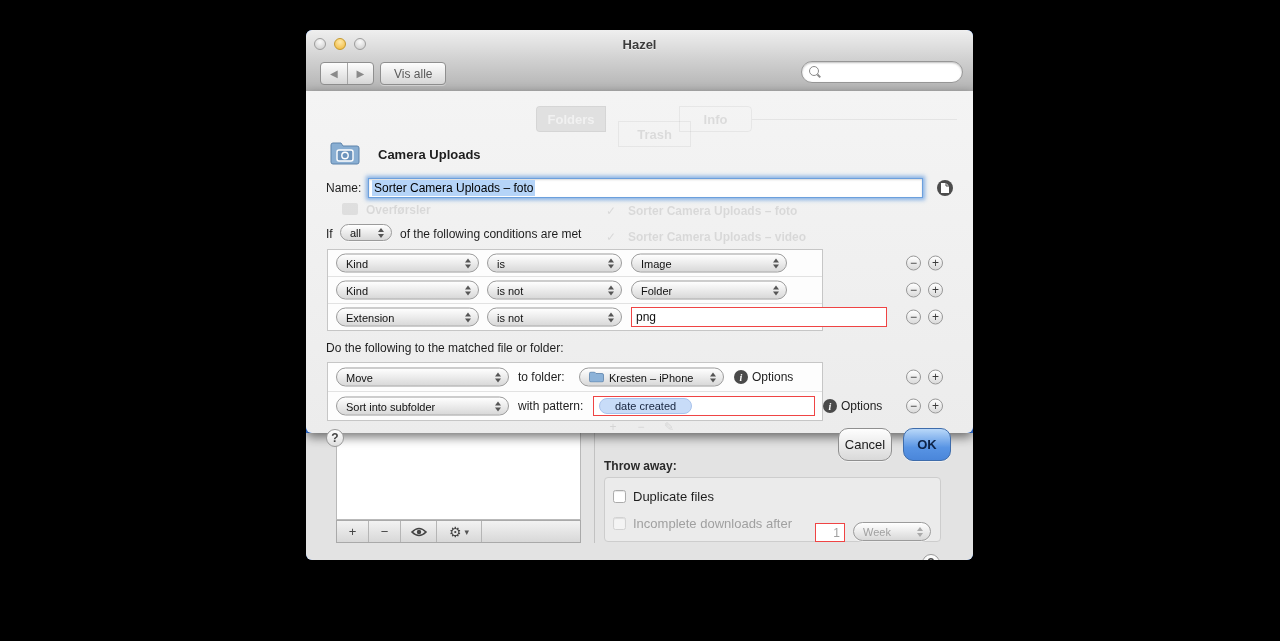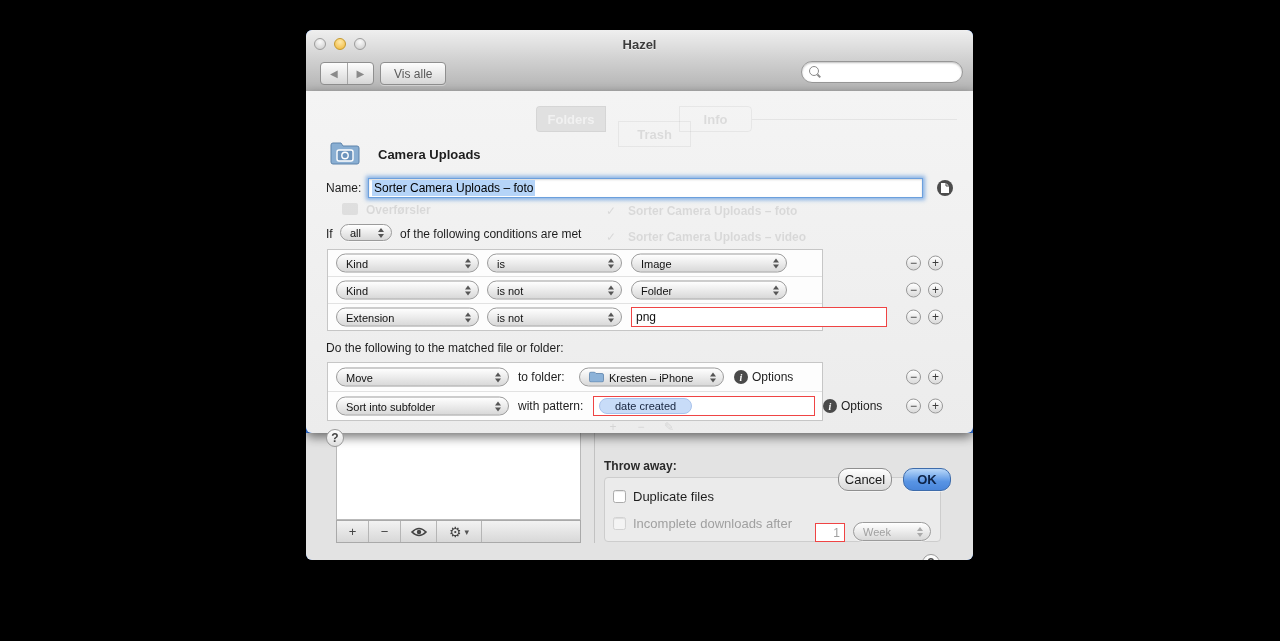--- a/index.html
+++ b/index.html
@@ -71,23 +71,23 @@
     color:#3c3c3c;font-size:12px;line-height:13px;text-align:center;box-sizing:border-box;}
   .inlab{position:absolute;top:50%;transform:translateY(-50%);font-size:12px;color:#1e1e1e;}
   .infoi{position:absolute;top:50%;transform:translateY(-50%);width:14px;height:14px;border-radius:50%;
     background:#4a4a4a;color:#fff;font-size:10px;font-family:"Liberation Serif",serif;font-style:italic;
     font-weight:bold;display:flex;align-items:center;justify-content:center;}
   .token{background:#c8dcf8;border:1px solid #a9c3ec;border-radius:9px;font-size:11px;color:#16233c;
     padding:1px 15px;margin-left:5px;}
   .helpbtn{position:absolute;width:18px;height:18px;border-radius:50%;border:1px solid #9a9a9a;
     background:linear-gradient(#fff,#dedede);color:#444;font-size:12px;font-weight:bold;
     display:flex;align-items:center;justify-content:center;box-sizing:border-box;}
-  .pushbtn{position:absolute;height:23px;border:1px solid #8f8f8f;border-radius:10px;
+  .pushbtn{position:absolute;height:33px;border:1px solid #8f8f8f;border-radius:10px;
     background:linear-gradient(#fefefe,#d9d9d9);font-size:13px;color:#1a1a1a;display:flex;
-    align-items:center;justify-content:center;box-shadow:0 1px 0 rgba(255,255,255,.5);box-sizing:border-box;margin-top:40px;}
+    align-items:center;justify-content:center;box-shadow:0 1px 0 rgba(255,255,255,.5);box-sizing:border-box;}
   .okbtn{background:linear-gradient(#b9d8f9,#5894e4 60%,#4a86da);border:1px solid #3e6cab;
     color:#0d2347;font-weight:bold;}
   
   .lower{position:absolute;left:0;top:403px;width:667px;height:127px;background:#e3e3e3;}
   .listpane{position:absolute;left:30px;top:0;width:245px;height:87px;background:#fff;
     border:1px solid #b9b9b9;border-top:none;box-sizing:border-box;}
   .listbar{position:absolute;left:30px;top:87px;width:245px;height:23px;border:1px solid #a9a9a9;
     background:linear-gradient(#f2f2f2,#d8d8d8);display:flex;box-sizing:border-box;}
   .listbtn{width:31px;display:flex;align-items:center;justify-content:center;font-size:13px;
     color:#444;border-right:1px solid #b5b5b5;}

